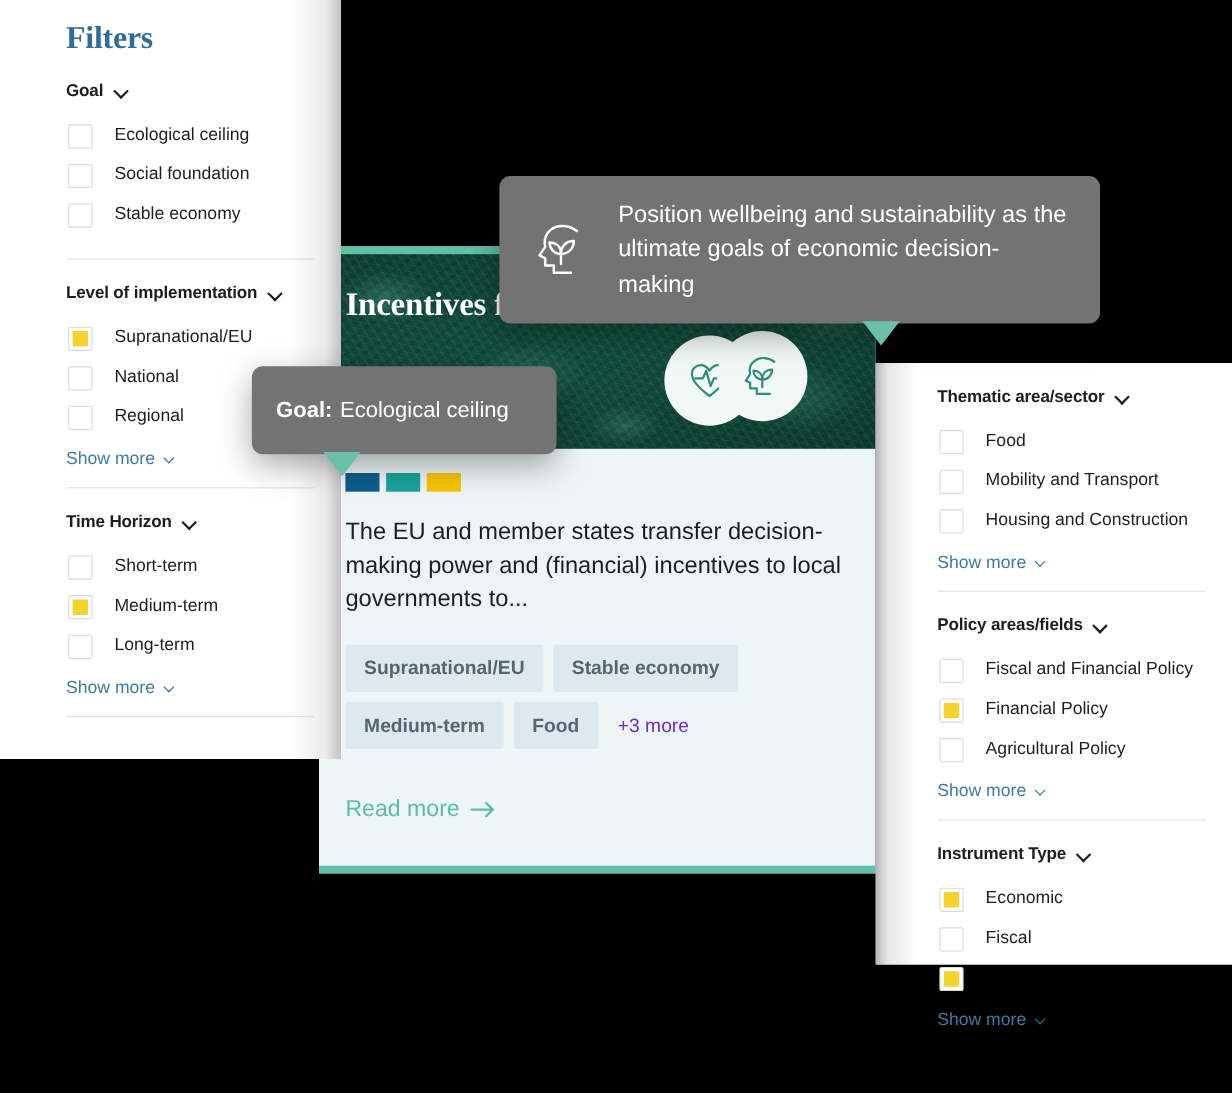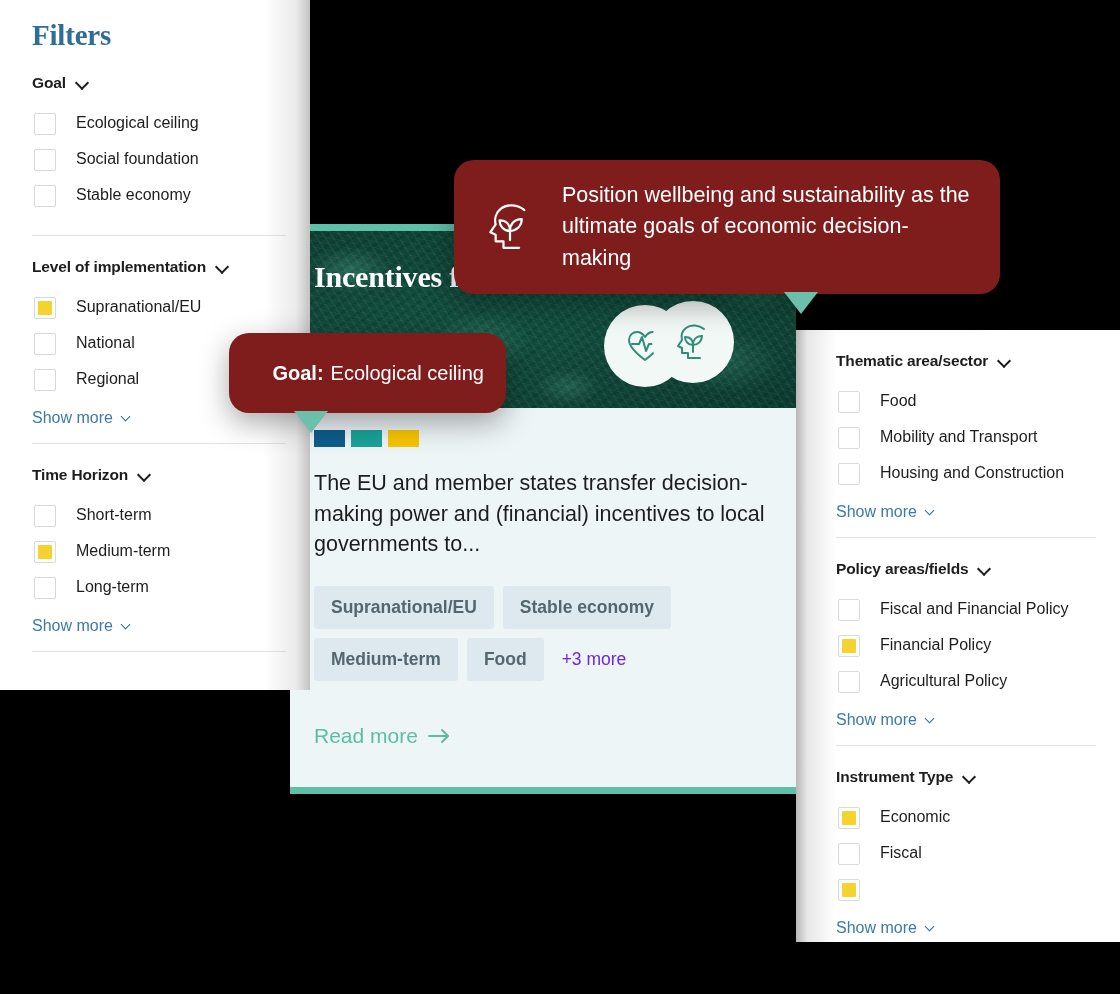--- a/index.html
+++ b/index.html
@@ -13,31 +13,31 @@
   #stage { position: relative; width: 1120px; height: 994px; background: #000; }
 
   
   .filter-panel {
     position: absolute;
     background: #ffffff;
     z-index: 20;
   }
   #left-panel {
     left: 0; top: 0; width: 310px; height: 690px;
-    padding: 0 0 0 32px;
+    padding: 0 0 0 60px;
   }
   #left-panel::after {
     content: "";
     position: absolute; right: 0; top: 0; width: 46px; height: 100%;
     background: linear-gradient(to right, rgba(255,255,255,0) 0%, rgba(190,190,190,0.32) 70%, rgba(120,120,120,0.45) 100%);
     pointer-events: none;
   }
   #right-panel {
-    left: 796px; top: 330px; width: 324px; height: 612px;
-    padding: 0 0 0 40px;
+    left: 796px; top: 330px; width: 324px; height: 547px;
+    padding: 0 0 0 56px;
   }
   #right-panel::before {
     content: "";
     position: absolute; left: 0; top: 0; width: 40px; height: 100%;
     background: linear-gradient(to left, rgba(255,255,255,0) 0%, rgba(185,185,185,0.34) 72%, rgba(110,110,110,0.5) 100%);
     pointer-events: none;
   }
 
   .panel-title {
     color: #2f6d99;
@@ -163,25 +163,24 @@
   .tag-more { color: #6d28d9; font-size: 17.5px; padding-left: 9px; }
   #read-more {
     display: inline-flex; align-items: center; gap: 9px;
     color: #5cbda5; font-size: 21px; margin-top: 34px;
     cursor: pointer;
   }
   #card-bottombar { height: 7px; background: #5fc0a8; flex: 0 0 auto; }
 
   
   .tooltip {
-    position: absolute; background: #7f1d1d; color: #ffffff;
-    border-radius: 20px;
+    position: absolute; background: #737373; color: #ffffff;
+    border-radius: 10px;
     box-shadow: 0 10px 30px rgba(0,0,0,0.34);
     z-index: 30;
-    justify-content: flex-end;
   }
   .tooltip .tail {
     position: absolute; width: 0; height: 0;
     border-left: 17px solid transparent; border-right: 17px solid transparent;
     border-top: 22px solid #6cc0ab;
   }
   #tooltip-goal {
     left: 229px; top: 333px; width: 277px; height: 80px;
     display: flex; align-items: center; padding: 0 22px;
     font-size: 20px;

